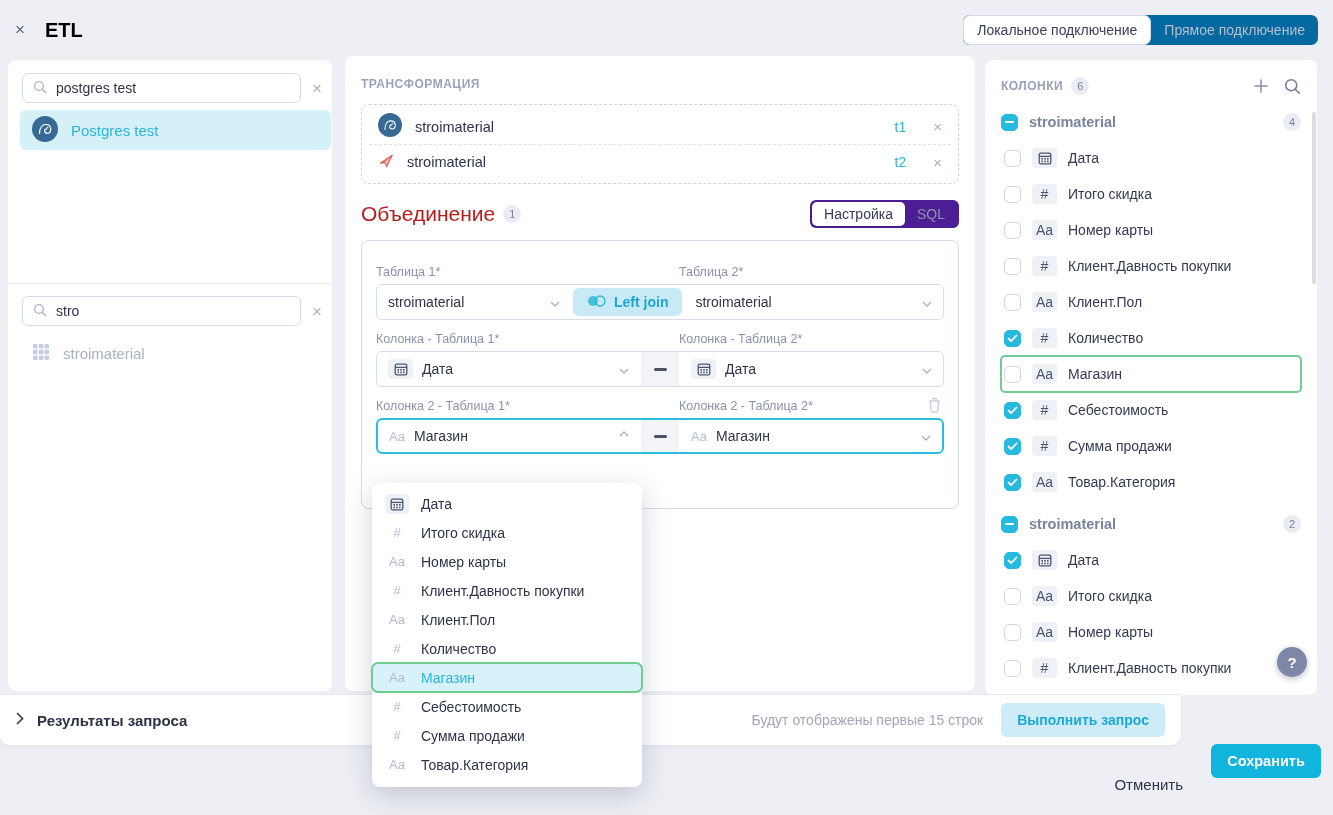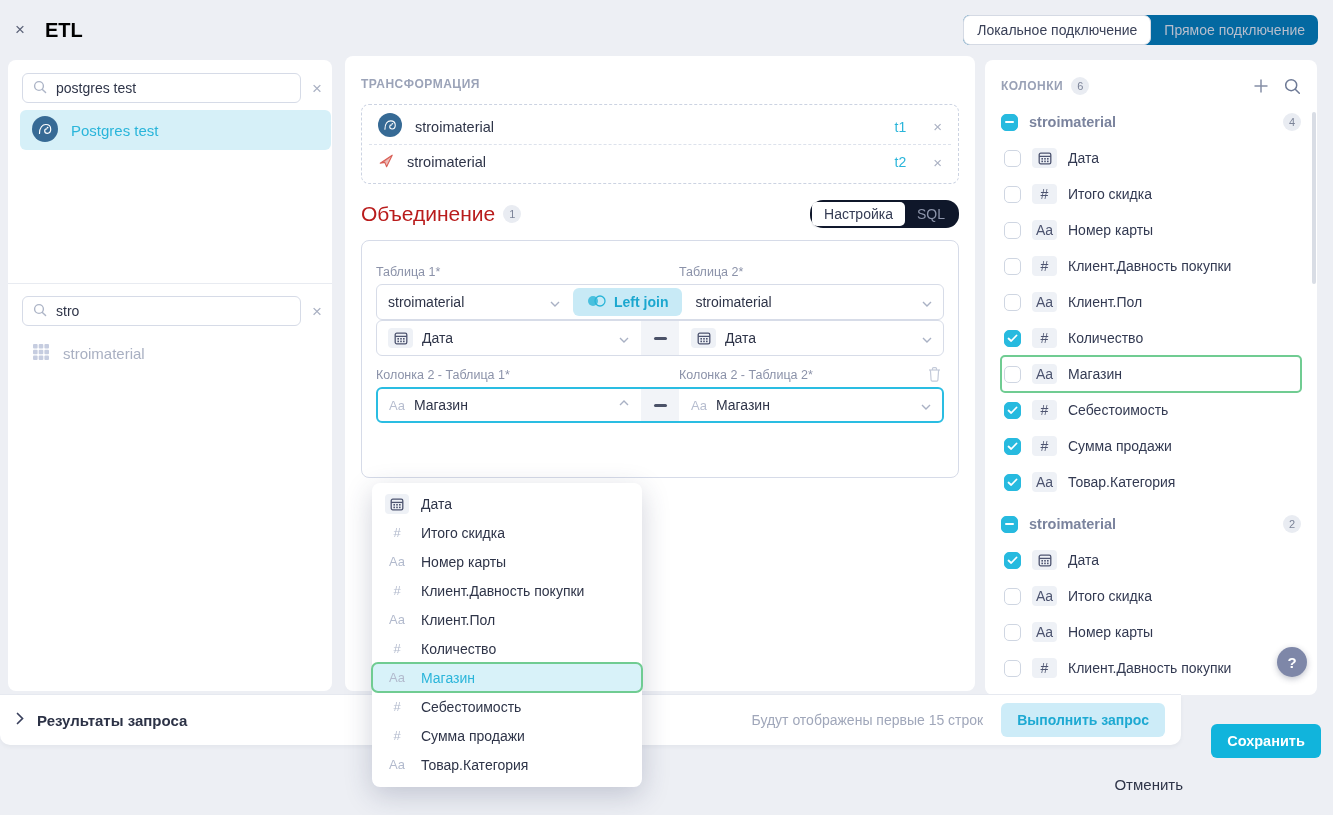--- a/index.html
+++ b/index.html
@@ -34,21 +34,21 @@
   .sec-title { font-size:12px; font-weight:700; letter-spacing:.5px; color:#9ba3b8; margin-top:5px; }
   .src-box { margin-top:13px; border:1.5px dashed #ccd3e2; border-radius:8px; padding:4px 7px; }
   .src-row { height:35px; display:flex; align-items:center; gap:13px; padding:0 9px; font-size:14.5px; color:#2e3448; }
   .src-row + .src-row { border-top:1.5px dashed #dde2ec; }
   .src-alias { margin-left:auto; color:#2ab5da; font-size:14px; }
   .src-x { margin-left:14px; color:#aab1c3; font-size:15px; cursor:pointer; }
 
   .join-head { display:flex; align-items:center; margin-top:16px; gap:8px; }
   .join-head-label { font-size:21px; color:#b91c1c; }
   .badge { min-width:18px; height:18px; border-radius:9px; background:#e9ecf2; color:#7b8398; font-size:11px; display:inline-flex; align-items:center; justify-content:center; padding:0 5px; }
-  .tabs { margin-left:auto; background:#0f172a; border-radius:13px; padding:2px; display:flex; }
+  .tabs { margin-left:auto; background:#4c1d95; border-radius:6px; padding:2px; display:flex; }
   .tab { padding:4px 12px; font-size:14px; color:#8d95ab; border-radius:5px; cursor:pointer; }
   .tab.active { background:#fff; color:#353c54; box-shadow:0 1px 2px rgba(40,50,80,.18); }
 
   .join-card { margin-top:12px; border:1px solid #d6dbe8; border-radius:8px; padding:12px 14px 54px; }
   .card-head { display:flex; align-items:center; gap:11px; height:24px; }
   .card-title { font-size:15px; font-weight:600; color:#343b55; }
   .clear-link { margin-left:auto; color:#2ab5da; font-size:14px; cursor:pointer; }
   .lbl-row { display:flex; position:relative; margin:12px 0 5px; font-size:12.5px; color:#8b92a9; }
   .lbl-row .l1 { flex:0 0 303px; }
   .trash { position:absolute; right:2px; top:-2px; cursor:pointer; }
@@ -88,21 +88,21 @@
   .cb.ind::after { content:""; width:9px; height:2.5px; background:#fff; border-radius:1px; }
   .scrollbar { position:absolute; left:1312px; top:112px; width:4px; height:172px; background:#d9dde5; border-radius:2px; z-index:20; }
   .help-btn { position:absolute; left:1277px; top:647px; width:30px; height:30px; border-radius:50%; background:#7e87a8; color:#fff; font-weight:700; font-size:15px; display:flex; align-items:center; justify-content:center; box-shadow:0 2px 6px rgba(40,50,80,.3); z-index:30; cursor:pointer; }
 
   
   .results-bar { position:absolute; left:0; top:695px; width:1181px; height:50px; background:#fff; border-radius:0 0 10px 10px; display:flex; align-items:center; padding:0 16px; box-shadow:0 -1px 0 #e6e9f0, 0 2px 4px rgba(40,50,80,.05); z-index:5; }
   .rb-title { font-size:15px; font-weight:600; color:#2c3246; margin-left:13px; }
   .rb-note { margin-left:auto; font-size:14px; color:#a0a7ba; }
   .rb-run { margin-left:18px; border:none; background:#cdecf8; color:#1da9d2; font-family:inherit; font-size:14px; font-weight:600; padding:9px 16px; border-radius:6px; cursor:pointer; }
   .ft-cancel { position:absolute; right:150px; top:768px; height:34px; line-height:34px; font-size:15px; color:#2e3448; background:none; border:none; font-family:inherit; cursor:pointer; }
-  .ft-save { position:absolute; right:12px; top:724px; width:110px; height:34px; background:#11b4dc; color:#fff; border:none; border-radius:6px; font-family:inherit; font-size:14.5px; font-weight:600; cursor:pointer; }
+  .ft-save { position:absolute; right:12px; top:744px; width:110px; height:34px; background:#11b4dc; color:#fff; border:none; border-radius:6px; font-family:inherit; font-size:14.5px; font-weight:600; cursor:pointer; }
 </style>
 </head>
 <body>
 
 <div class="page">
 
   <div class="hdr">
     <span class="hdr-close">×</span>
     <span class="hdr-title">ETL</span>
     <div class="toggle">
@@ -212,20 +212,24 @@
           <span>Left join</span>
         </button>
         <div class="half">
           <span>stroimaterial</span>
           <span class="chev"><svg width="10" height="6" viewBox="0 0 10 6">
                 <polyline points="1,1 5,5 9,1" fill="none" stroke="#a9b1c4" stroke-width="1.4"></polyline>
               </svg></span>
         </div>
       </div>
 
+      <div class="lbl-row">
+        <span class="l1">Колонка - Таблица 1*</span>
+        <span>Колонка - Таблица 2*</span>
+      </div>
       <div class="sel-row">
         <div class="half">
           <span class="chip">
               <svg width="14" height="14" viewBox="0 0 14 14">
                 <rect x="1.2" y="2.2" width="11.6" height="10.6" rx="1.6" fill="none" stroke="currentColor" stroke-width="1.3"></rect>
                 <path d="M1.2 5.4 H12.8" stroke="currentColor" stroke-width="1.3"></path>
                 <g fill="currentColor">
                   <rect x="3.4" y="7" width="1.6" height="1.6"></rect>
                   <rect x="6.2" y="7" width="1.6" height="1.6"></rect>
                   <rect x="9" y="7" width="1.6" height="1.6"></rect>

